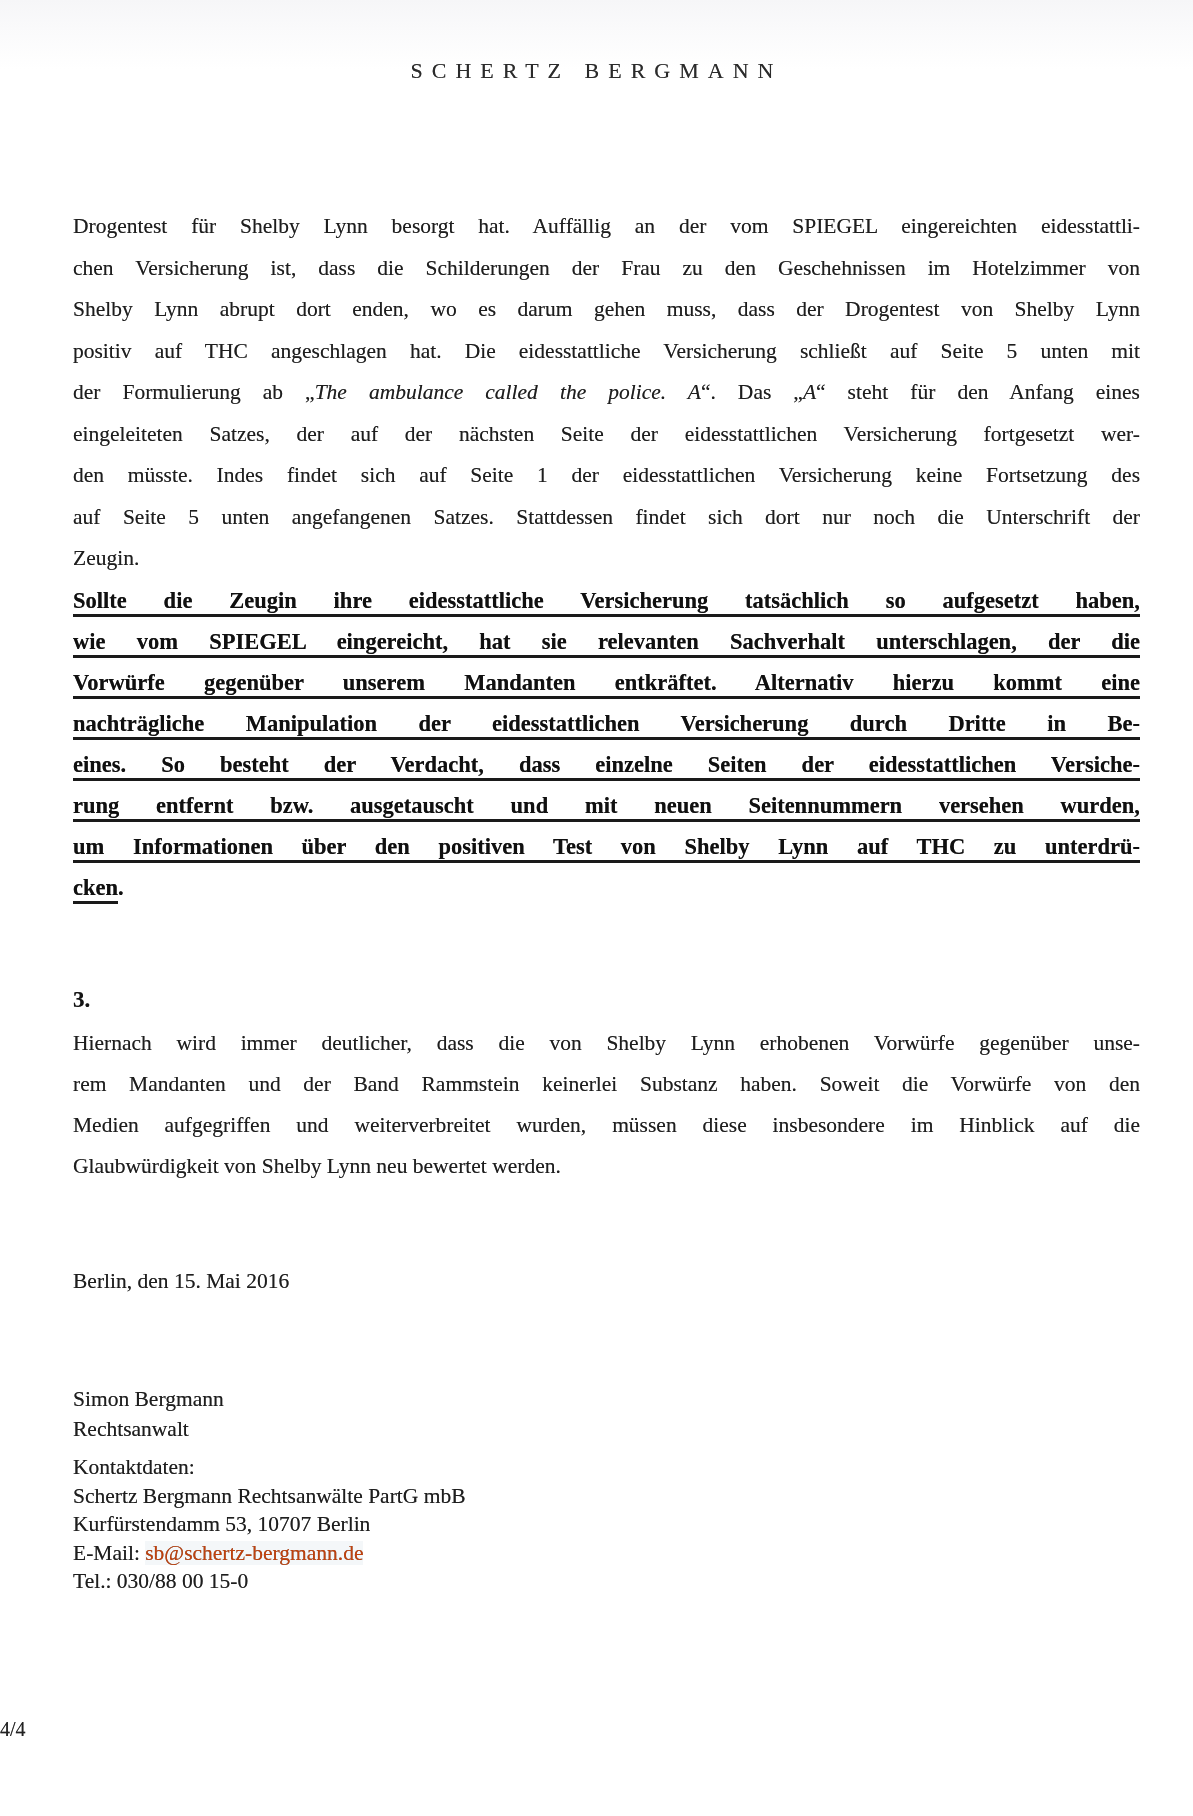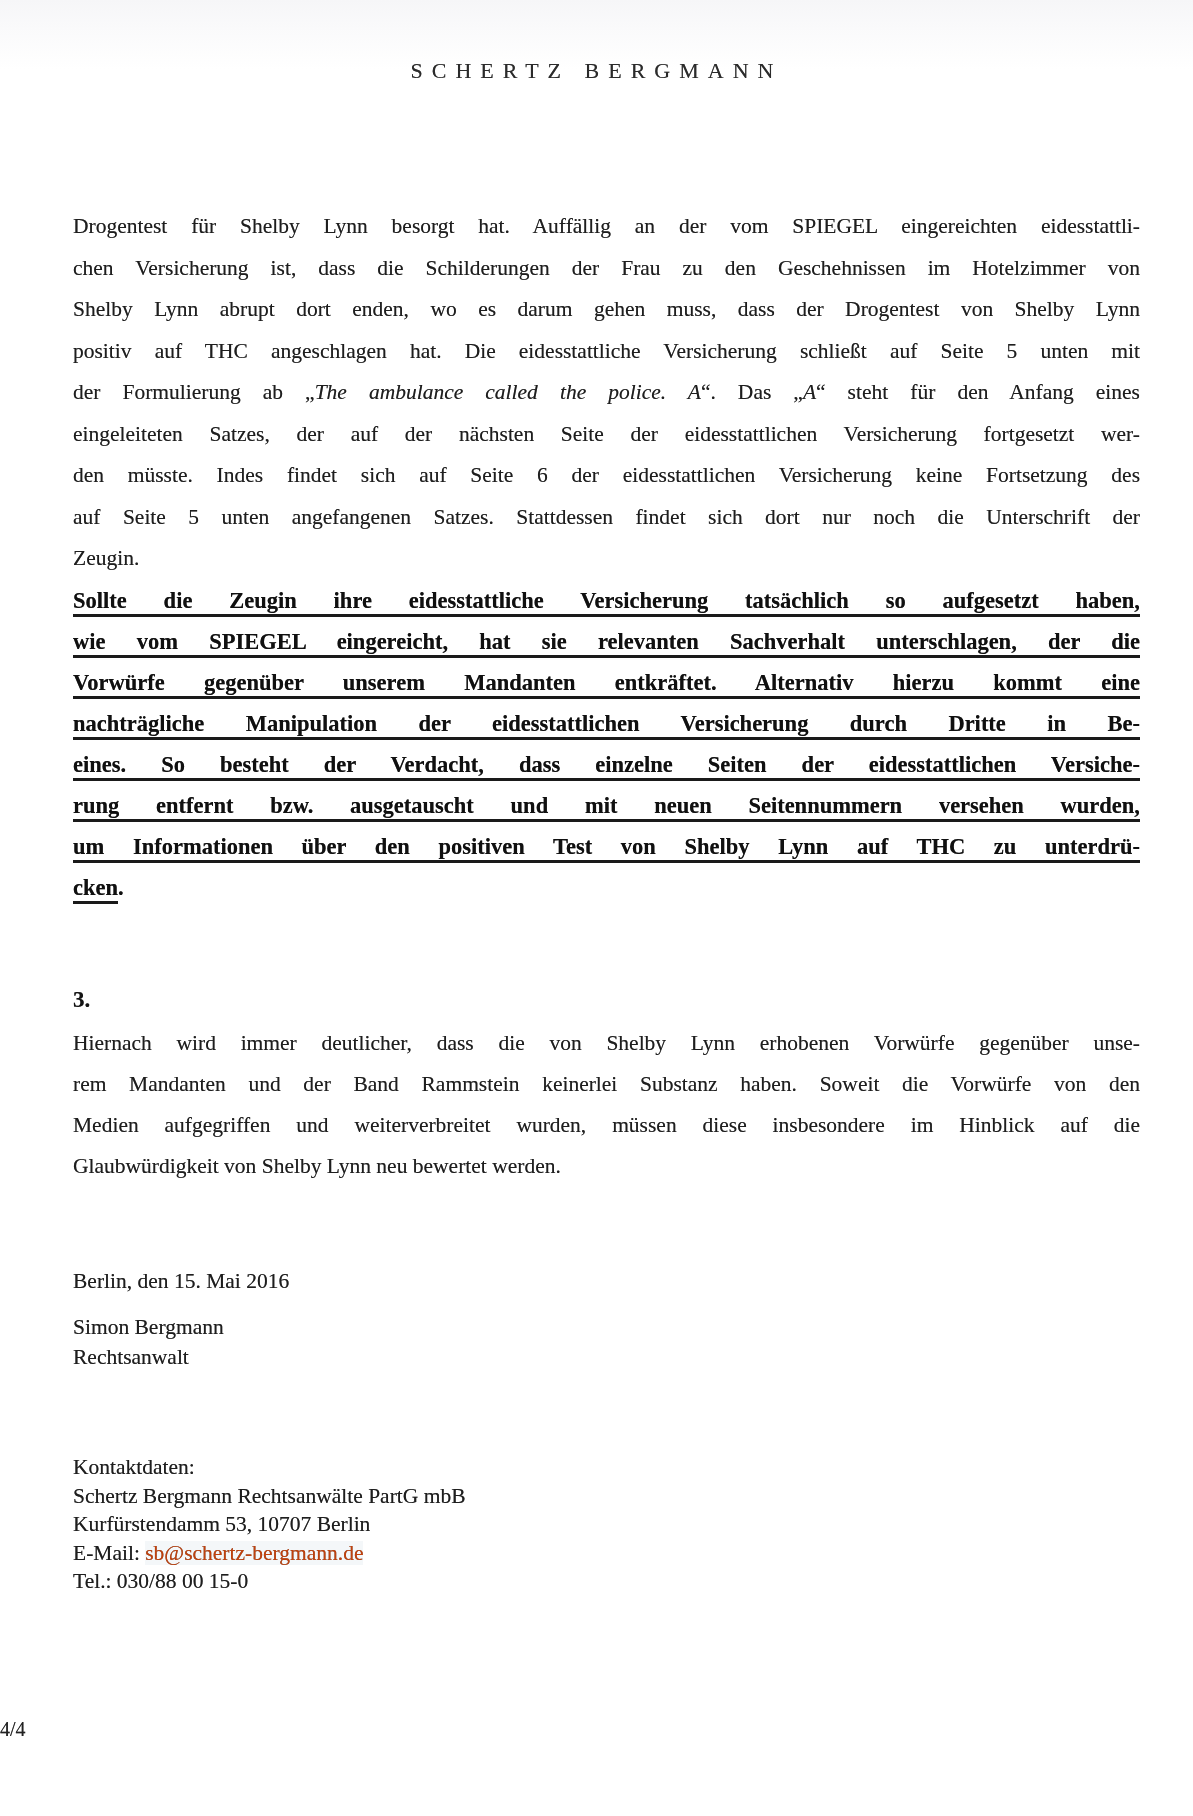--- a/index.html
+++ b/index.html
@@ -86,21 +86,21 @@
 
 <div class="letterhead">SCHERTZ BERGMANN</div>
 
 <div class="block body-par" style="top:206px">
   <div class="line">Drogentest für Shelby Lynn besorgt hat. Auffällig an der vom SPIEGEL eingereichten eidesstattli-</div>
   <div class="line">chen Versicherung ist, dass die Schilderungen der Frau zu den Geschehnissen im Hotelzimmer von</div>
   <div class="line">Shelby Lynn abrupt dort enden, wo es darum gehen muss, dass der Drogentest von Shelby Lynn</div>
   <div class="line">positiv auf THC angeschlagen hat. Die eidesstattliche Versicherung schließt auf Seite 5 unten mit</div>
   <div class="line"><span>der Formulierung ab „</span><span class="it">The ambulance called the police. A</span><span>“. Das „</span><span class="it">A</span><span>“ steht für den Anfang eines</span></div>
   <div class="line">eingeleiteten Satzes, der auf der nächsten Seite der eidesstattlichen Versicherung fortgesetzt wer-</div>
-  <div class="line">den müsste. Indes findet sich auf Seite 6 der eidesstattlichen Versicherung keine Fortsetzung des</div>
+  <div class="line">den müsste. Indes findet sich auf Seite 1 der eidesstattlichen Versicherung keine Fortsetzung des</div>
   <div class="line">auf Seite 5 unten angefangenen Satzes. Stattdessen findet sich dort nur noch die Unterschrift der</div>
   <div class="line last">Zeugin.</div>
 </div>
 
 <div class="block bold-par" style="top:580px">
   <div class="line">Sollte die Zeugin ihre eidesstattliche Versicherung tatsächlich so aufgesetzt haben,</div>
   <div class="line">wie vom SPIEGEL eingereicht, hat sie relevanten Sachverhalt unterschlagen, der die</div>
   <div class="line">Vorwürfe gegenüber unserem Mandanten entkräftet. Alternativ hierzu kommt eine</div>
   <div class="line">nachträgliche Manipulation der eidesstattlichen Versicherung durch Dritte in Be-</div>
   <div class="line">eines. So besteht der Verdacht, dass einzelne Seiten der eidesstattlichen Versiche-</div>
@@ -113,21 +113,21 @@
 
 <div class="block body-par p3" style="top:1023px">
   <div class="line">Hiernach wird immer deutlicher, dass die von Shelby Lynn erhobenen Vorwürfe gegenüber unse-</div>
   <div class="line">rem Mandanten und der Band Rammstein keinerlei Substanz haben. Soweit die Vorwürfe von den</div>
   <div class="line">Medien aufgegriffen und weiterverbreitet wurden, müssen diese insbesondere im Hinblick auf die</div>
   <div class="line last">Glaubwürdigkeit von Shelby Lynn neu bewertet werden.</div>
 </div>
 
 <div class="block plain" style="top:1269px">Berlin, den 15. Mai 2016</div>
 
-<div class="block plain signature" style="top:1312px">
+<div class="block plain signature" style="top:1384px">
   <div>Simon Bergmann</div>
   <div>Rechtsanwalt</div>
 </div>
 
 <div class="block plain contact" style="top:1453px">
   <div>Kontaktdaten:</div>
   <div>Schertz Bergmann Rechtsanwälte PartG mbB</div>
   <div>Kurfürstendamm 53, 10707 Berlin</div>
   <div><span>E-Mail: </span><a class="email-link">sb@schertz-bergmann.de</a></div>
   <div>Tel.: 030/88 00 15-0</div>

